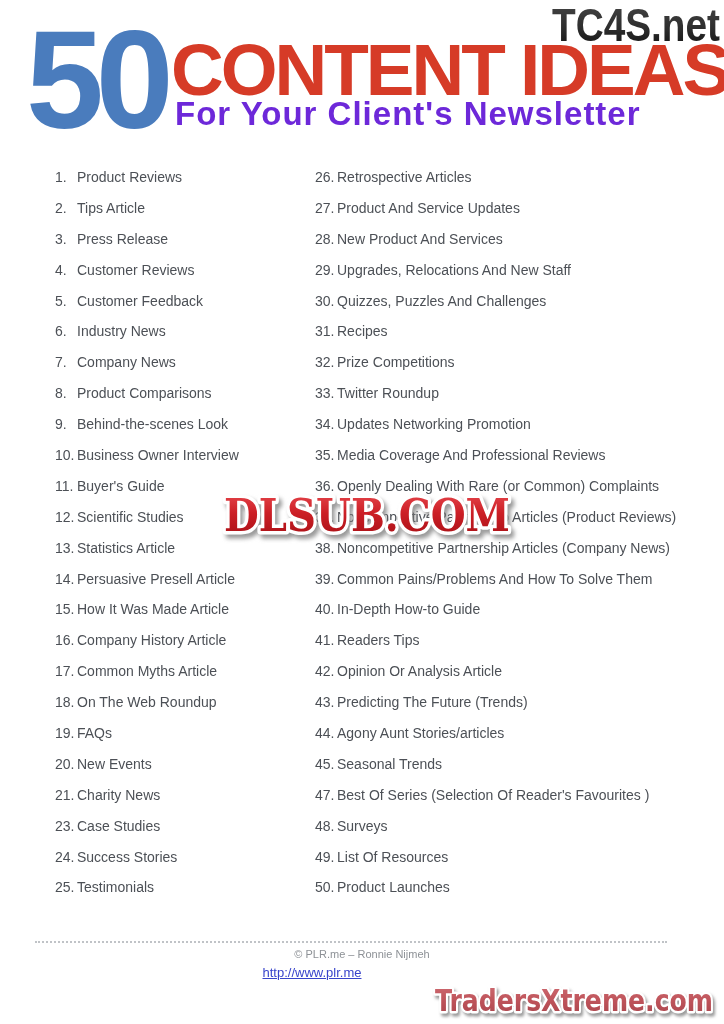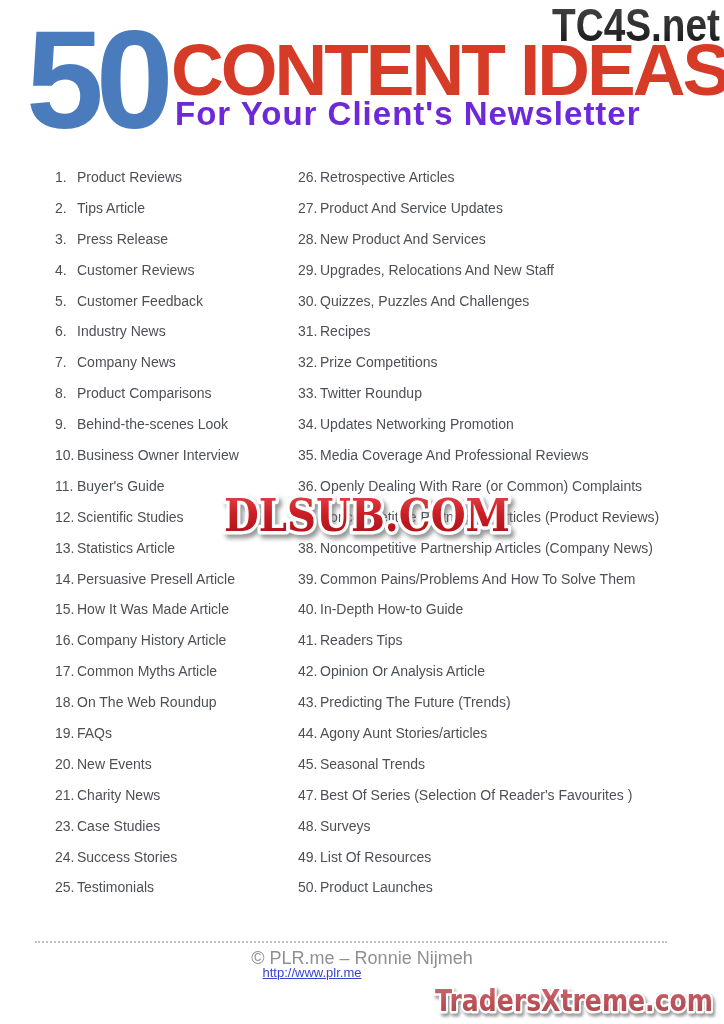--- a/index.html
+++ b/index.html
@@ -19,35 +19,35 @@
     letter-spacing:-3px;color:#d63b27;white-space:nowrap;
   }
   .subtitle{
     position:absolute;left:175px;top:94px;
     font-size:33px;font-weight:bold;line-height:1.2;
     letter-spacing:1px;color:#6d28d9;white-space:nowrap;
   }
   
   .col{position:absolute;top:170px;margin:0;padding:0;list-style:none;}
   .col-left{left:55px;width:250px;}
-  .col-right{left:298px;width:400px;}
+  .col-right{left:315px;width:400px;}
   .col li{
     display:flex;align-items:baseline;
     height:14px;margin:0 0 16.9px 0;
     font-size:14px;line-height:14px;color:#4c5056;white-space:nowrap;
   }
   .col li .num{display:inline-block;width:22px;flex:0 0 22px;}
   
   .divider{
     position:absolute;left:35px;top:941px;width:632px;height:0;
     border-top:2px dotted #c0c3c7;
   }
   .copyright{
     position:absolute;left:0;top:948px;width:724px;text-align:center;
-    font-size:18px;color:#8d9196;
+    font-size:11px;color:#8d9196;
   }
   .footer-link{
     position:absolute;left:0;top:965px;width:624px;text-align:center;
     font-size:13px;
   }
   .footer-link a{color:#3844cb;text-decoration:underline;}
   
   .wm{position:absolute;}
   .wm-tc4s{right:1px;top:1px;}
   .wm-dlsub{left:218px;top:486px;filter:drop-shadow(3px 4px 2px rgba(120,120,120,.75));}

